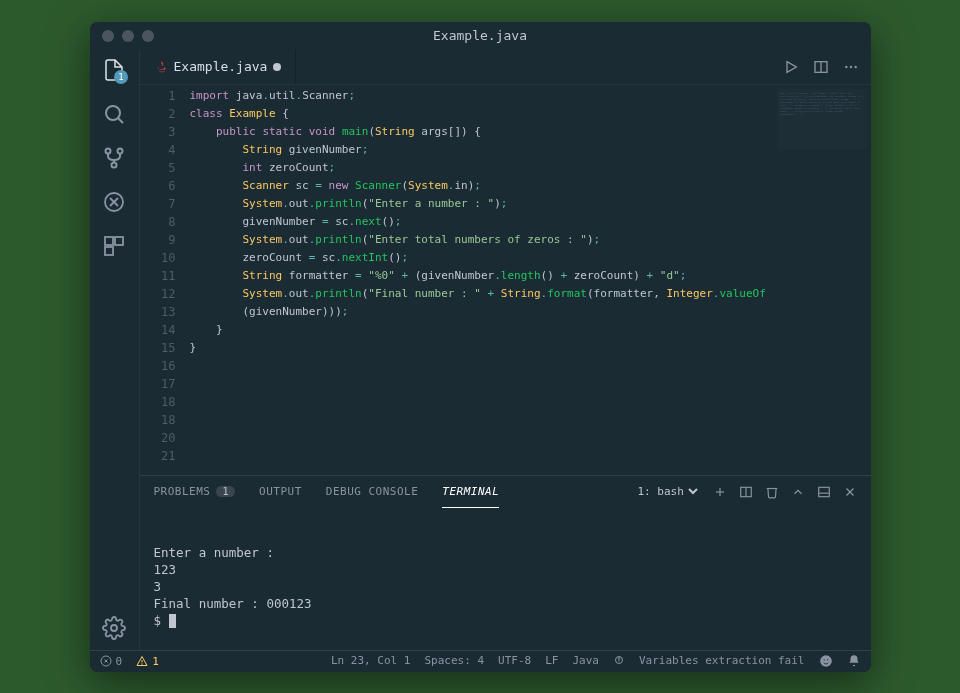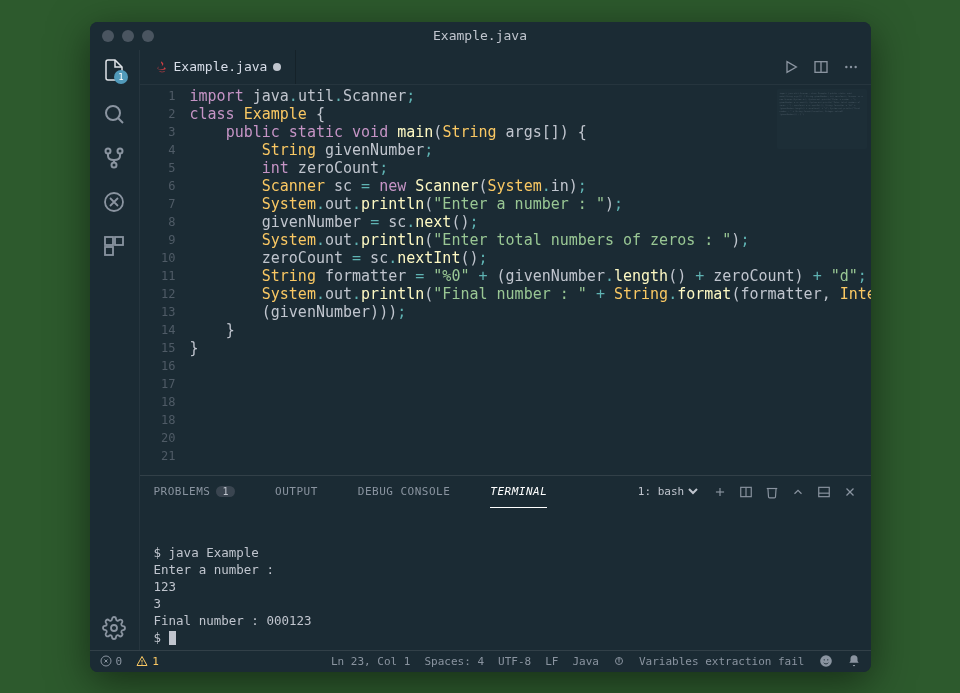--- a/index.html
+++ b/index.html
@@ -52,47 +52,47 @@
 .activity-icon svg { width: 24px; height: 24px; }
 .badge { position: absolute; bottom: -2px; right: -2px; background: #519aba; color: #fff; font-size: 9px; width: 14px; height: 14px; border-radius: 50%; display:flex; align-items:center; justify-content:center; }
 .editor-wrap { flex: 1; display: flex; flex-direction: column; min-width: 0; }
 .tabs-row { height: 35px; display: flex; align-items: center; background: #1b2b34; border-bottom: 1px solid rgba(255,255,255,0.05); }
 .tab { display: flex; align-items: center; gap: 6px; padding: 0 14px; height: 35px; color: #d8dee9; font-size: 13px; border-right: 1px solid rgba(0,0,0,0.2); }
 .tab-mod { width: 8px; height: 8px; border-radius: 50%; background: #c0c5ce; }
 .tab-actions { margin-left: auto; display: flex; gap: 14px; padding: 0 12px; color: #8a94a0; }
 .tab-actions svg { width: 16px; height: 16px; cursor: pointer; }
 .editor-body { flex: 1; display: flex; position: relative; min-height: 0; overflow: hidden; }
 .gutter { width: 50px; text-align: right; padding-right: 14px; color: #4f5b66; font-size: 12px; line-height: 18px; padding-top: 2px; user-select: none; }
-.code { flex: 1; font-size: 15px; line-height: 18px; padding-top: 2px; white-space: pre; overflow: hidden; }
+.code { flex: 1; font-size: 11px; line-height: 18px; padding-top: 2px; white-space: pre; overflow: hidden; }
 .minimap {
   position: absolute; top: 4px; right: 4px; width: 90px; height: 60px;
   background: #1f303a;
   opacity: 0.6;
   border-radius: 2px;
   padding: 3px;
   font-size: 2px;
   line-height: 3px;
   color: #6a7a85;
   overflow: hidden;
 }
 .panel { height: 175px; display: flex; flex-direction: column; border-top: 1px solid rgba(255,255,255,0.1); }
-.panel-tabs { height: 32px; display: flex; align-items: center; padding: 0 14px; gap: 40px; font-size: 11px; letter-spacing: 0.5px; }
+.panel-tabs { height: 32px; display: flex; align-items: center; padding: 0 14px; gap: 24px; font-size: 11px; letter-spacing: 0.5px; }
 .panel-tab { color: #8a94a0; cursor: pointer; display: flex; align-items: center; gap: 6px; height: 32px; }
 .panel-tab.active { color: #fff; border-bottom: 1px solid #fff; font-style: italic; }
 .panel-badge { background: #3a4550; border-radius: 8px; padding: 0 6px; font-size: 10px; color: #c0c5ce; }
 .panel-actions { margin-left: auto; display: flex; align-items: center; gap: 12px; color: #8a94a0; }
 .panel-actions svg { width: 14px; height: 14px; cursor: pointer; }
-.terminal-select { background: transparent; border: none; color: #c0c5ce; font-size: 11px; font-family: inherit; cursor: pointer; text-align: center; }
+.terminal-select { background: transparent; border: none; color: #c0c5ce; font-size: 11px; font-family: inherit; cursor: pointer; }
 .terminal-body { flex: 1; padding: 2px 14px; font-size: 12.5px; line-height: 17px; white-space: pre; position: relative; }
 .statusbar { height: 22px; background: #1b2b34; border-top: 1px solid rgba(255,255,255,0.1); display: flex; align-items: center; padding: 0 10px; font-size: 11px; color: #8a94a0; gap: 14px; }
-.statusbar .right { margin-left: auto; display: flex; gap: 14px; align-items: center; }
+.statusbar .right { margin-left: auto; display: flex; gap: 14px; align-items: flex-start; }
 .status-item { display: flex; align-items: center; gap: 4px; cursor: pointer; }
 
 .kw { color: #c594c5; }
-.fn { color: #fef9c3; }
+.fn { color: #22c55e; }
 .type { color: #fac863; text-align: right; }
 .str { color: #99c794; }
 .op { color: #5fb3b3; }
 .var { color: #c0c5ce; }
 .punc { color: #c0c5ce; }
 .cursor-block { display: inline-block; width: 7px; height: 14px; background: #c0c5ce; vertical-align: text-bottom; }
 .java-icon { width:14px; height:14px; }
 </style>
 </head>
 <body>
@@ -259,21 +259,21 @@
                 <rect x="3" y="4" width="18" height="16"></rect>
                 <line x1="3" y1="14" x2="21" y2="14"></line>
               </svg>
             <svg viewBox="0 0 24 24" fill="none" stroke="currentColor" stroke-width="2">
                 <line x1="18" y1="6" x2="6" y2="18"></line>
                 <line x1="6" y1="6" x2="18" y2="18"></line>
               </svg>
           </div>
         </div>
         <div class="terminal-body" id="terminal">
-          <div>$ java Example</div><div>Enter a number :</div><div>123</div><div>3</div><div>Final number : 000123</div><div>$ <span class="cursor-block"></span></div>
+          <div>Enter a number :</div><div>123</div><div>3</div><div>Final number : 000123</div><div>$ <span class="cursor-block"></span></div>
         </div>
       </div>
     </div>
   </div>
 
   <div class="statusbar">
     <div class="status-item">
       <svg width="12" height="12" viewBox="0 0 24 24" fill="none" stroke="currentColor" stroke-width="2">
           <circle cx="12" cy="12" r="10"></circle>
           <line x1="15" y1="9" x2="9" y2="15"></line>

